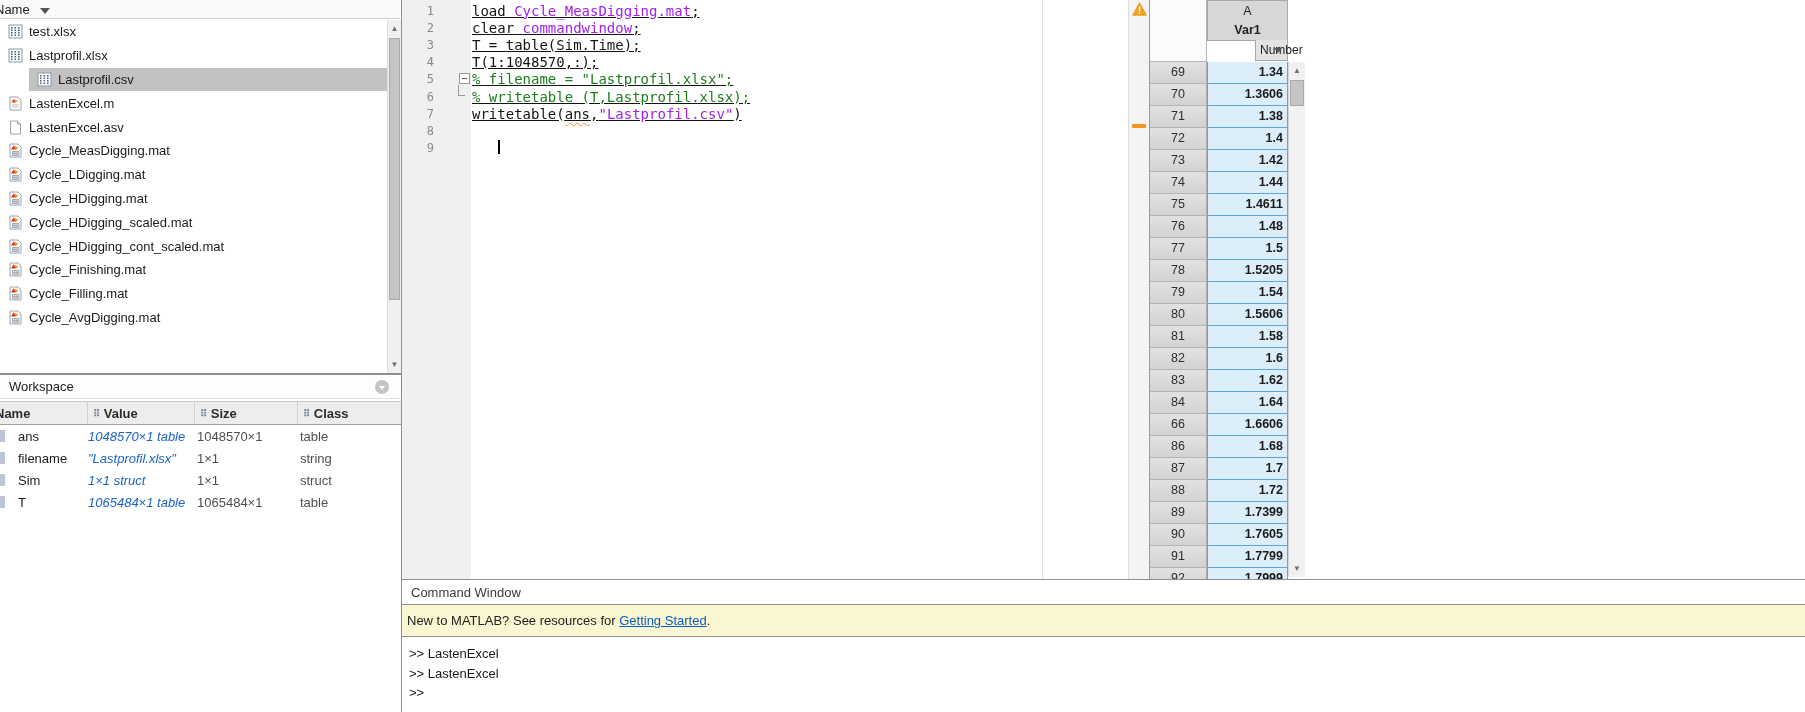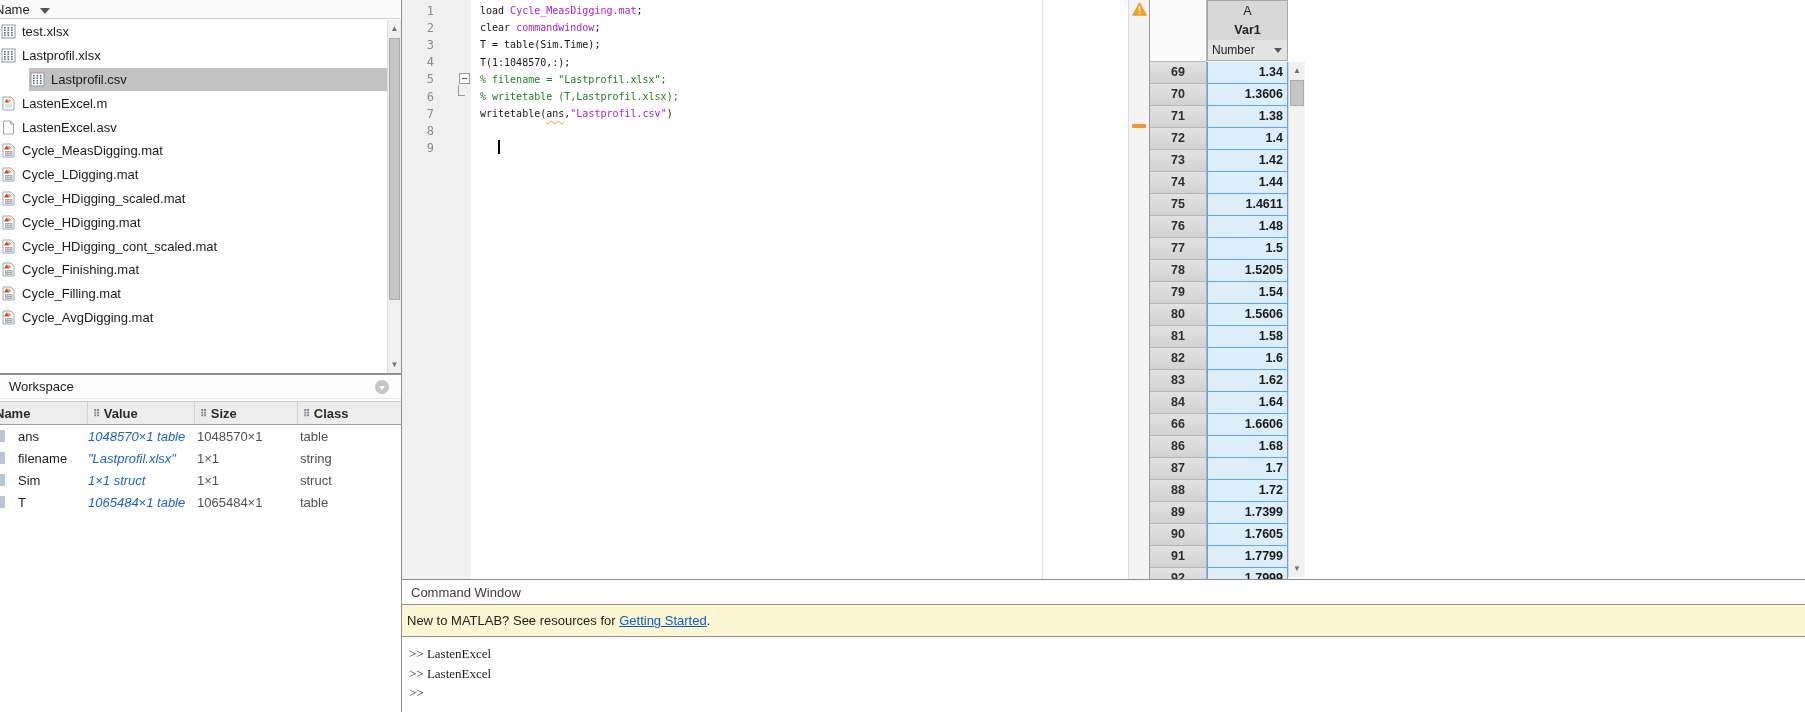--- a/index.html
+++ b/index.html
@@ -13,21 +13,21 @@
   }
   
   .file-panel { position:absolute; left:0; top:0; width:402px; height:374px;
     background:#fff; border-right:1px solid #8f8f8f; border-bottom:1px solid #8f8f8f; }
   .fp-header { position:absolute; left:0; top:0; right:1px; height:19px; background:#fafafa;
     border-bottom:1px solid #cfcfcf; overflow:hidden; white-space:nowrap; }
   .fp-header-label { display:inline-block; margin-left:-5px; padding-top:2px; color:#222; }
   .tri-down { display:inline-block; width:0; height:0; border-left:5px solid transparent;
     border-right:5px solid transparent; border-top:6px solid #555; margin-left:10px; }
   .fp-list { position:absolute; left:0; top:20px; right:14px; bottom:0; overflow:hidden; }
-  .fp-item { height:23.8px; display:flex; align-items:center; padding-left:1px; cursor:default; }
+  .fp-item { height:23.8px; display:flex; align-items:center; padding-left:8px; cursor:default; }
   .fp-item.selected { background:#c2c2c2;margin-left:29px; }
   .fp-item .ficon { width:15px; height:15px; margin-right:6px; flex:none; }
   .fp-item .fname { white-space:nowrap; }
   .vscroll { position:absolute; width:14px; background:#f0f0f0; border-left:1px solid #dcdcdc; }
   .fp-scroll { right:0; top:20px; bottom:0; }
   .sb-btn { position:absolute; left:1px; right:1px; height:13px; background:#f0f0f0;
     color:#6f6f6f; font-size:8px; line-height:13px; text-align:center; }
   .sb-thumb { position:absolute; left:1px; right:1px; background:#c5c5c5; border:1px solid #aaa; }
   
   .ws-panel { position:absolute; left:0; top:374px; width:402px; height:338px;
@@ -60,22 +60,22 @@
   .ed-rows { position:absolute; left:0; top:2px; right:0; }
   .ed-row { height:17.2px; display:flex; align-items:center; }
   .ed-ln { width:35px; text-align:right; padding-right:3px; font-size:12px; color:#8a8a8a;
     font-family:"DejaVu Sans Mono", monospace; flex:none; }
   .ed-fold { width:34px; height:100%; position:relative; flex:none; }
   .fold-box { position:absolute; right:1px; top:2px; width:11px; height:11px; background:#fff;
     border:1px solid #9a9a9a; }
   .fold-box:before { content:""; position:absolute; left:2px; top:4px; width:5px; height:1px; background:#555; }
   .fold-corner { position:absolute; right:6px; top:-3px; width:7px; height:11px;
     border-left:1px solid #9a9a9a; border-bottom:1px solid #9a9a9a; }
-  .ed-code { padding-left:9px; font-family:"DejaVu Sans Mono", monospace; font-size:10px;
-    white-space:pre; color:#141414; }
+  .ed-code { padding-left:1px; font-family:"DejaVu Sans Mono", monospace; font-size:14px;
+    white-space:pre; color:#141414;text-decoration:underline; }
   .seg-code { color:#141414; }
   .seg-string { color:var(--purple); }
   .seg-comment { color:var(--green); }
   .seg-warn { color:#141414; text-decoration:underline; text-decoration-style:wavy;
     text-decoration-color:var(--warn-orange); text-decoration-thickness:1px; text-underline-offset:3px; }
   .ed-cursor { position:absolute; left:96px; top:140px; width:1.5px; height:14px; background:#000; }
   
   .msgbar { position:absolute; left:1128px; top:0; width:21px; height:579px; background:#f4f4f4;
     border-left:1px solid #ddd; }
   .warn-tri { position:absolute; left:3px; top:2px; }
@@ -85,42 +85,42 @@
   .varviewer { position:absolute; left:1149px; top:0; width:156px; height:579px; background:#fff;
     border-left:1px solid #9a9a9a; }
   .vv-corner { position:absolute; left:0; top:0; width:57px; height:62px; background:#fbfbfb;
     border-right:1px solid #b5b5b5; border-bottom:1px solid #b5b5b5; }
   .vv-head { position:absolute; left:57px; top:0; width:81px; }
   .vv-hcell { border:1px solid #a8a8a8; border-top:none; background:#d7d7d7; text-align:center;
     font-size:12.5px; color:#222; }
   .vv-hcell.h-letter { height:21px; line-height:21px; border-top:1px solid #a8a8a8; }
   .vv-hcell.h-name { height:21px; line-height:20px; font-weight:bold; margin-top:-1px; }
   .vv-hcell.h-type { height:21px; line-height:20px; background:#e3e3e3; margin-top:-1px;
-    text-align:left; padding-left:4px; font-size:12px; position:relative; }
+    text-align:left; padding-left:4px; font-size:12px; position:relative;margin-left:48px; }
   .vv-hcell.h-type .tri { position:absolute; right:5px; top:8px; width:0; height:0;
     border-left:4px solid transparent; border-right:4px solid transparent; border-top:5px solid #555; }
   .vv-body { position:absolute; left:0; top:62px; width:138px; bottom:0; overflow:hidden; }
   .vv-row { height:22px; display:flex; }
   .vv-rn { width:57px; background:linear-gradient(#e2e2e2,#d2d2d2); border-right:1px solid #adadad;
-    border-bottom:1px solid #b4b4b4; text-align:center; line-height:21px; font-weight:bold;
+    border-bottom:1px solid #b4b4b4; text-align:center; line-height:21px; font-weight:normal;
     font-size:12.5px; color:#2e2e2e; flex:none; }
   .vv-val { flex:1; background:var(--cell-blue-bg); border-right:1px solid var(--cell-blue-border);
     border-left:1px solid var(--cell-blue-border); border-bottom:1px solid var(--cell-blue-border);
     text-align:right; padding-right:4px; line-height:21px; font-weight:bold; font-size:12.5px; color:#1a1a1a; }
   .vv-scroll { position:absolute; left:138px; top:62px; width:17px; bottom:2px;
     background:#f2f2f2; border-left:1px solid #d6d6d6; }
   
   .cmdwin { position:absolute; left:402px; top:579px; width:1403px; height:133px; background:#fff;
     border-top:1px solid #8f8f8f; }
   .cw-titlebar { height:25px; border-bottom:1px solid #8f8f8f; line-height:25px; padding-left:9px;
     color:#3a3a3a; background:#fff; }
   .cw-banner { height:32px; background:var(--banner-yellow); border-bottom:1px solid #8f8f8f;
     line-height:31px; padding-left:5px; color:#1c1c1c; }
   .cw-banner a { color:var(--link-blue); text-decoration:underline; cursor:pointer;text-align:right; }
-  .cw-console { padding:7px 0 0 7px; font-family:Liberation Serif, serif; font-size:13px;
+  .cw-console { padding:7px 0 0 7px; font-family:Liberation Sans, sans-serif; font-size:13px;
     line-height:19.5px; color:#1a1a1a; white-space:pre; }
 </style>
 </head>
 <body style="--purple: #a020f0; --green: #1e7d1e; --warn-orange: #f79520; --cell-blue-bg: #ddeefb; --cell-blue-border: #5aa7e8; --link-blue: #0b5cc4; --value-blue: #1a63c9; --banner-yellow: #fcf7d3;">
 
 <div class="file-panel">
   <div class="fp-header">
     <span class="fp-header-label">Name</span><span class="tri-down"></span>
   </div>
   <div class="fp-list" id="file-list">
@@ -228,35 +228,35 @@
             <path d="M2 1 L10 1 L13 4 L13 14 L2 14 Z" fill="#fff" stroke="#9aa4ad"></path>
             <path d="M3 6.5 L5.5 2.5 L8.5 6.5 Z" fill="#d64123"></path>
             <path d="M5.5 2.5 L8.5 6.5 L10 4.2 Z" fill="#f59120"></path>
             <g stroke="#98a2ac" stroke-width="0.8">
               <rect x="4.5" y="8.5" width="6.5" height="4" fill="#e8ebee"></rect>
               <line x1="4.5" y1="10.5" x2="11" y2="10.5"></line>
               <line x1="6.7" y1="8.5" x2="6.7" y2="12.5"></line>
               <line x1="8.9" y1="8.5" x2="8.9" y2="12.5"></line>
             </g>
           </svg></span>
+        <span class="fname">Cycle_HDigging.mat</span>
+      </div>
+      <div class="fp-item">
+        <span class="ficon"><svg width="15" height="15" viewBox="0 0 15 15">
+            <path d="M2 1 L10 1 L13 4 L13 14 L2 14 Z" fill="#fff" stroke="#9aa4ad"></path>
+            <path d="M3 6.5 L5.5 2.5 L8.5 6.5 Z" fill="#d64123"></path>
+            <path d="M5.5 2.5 L8.5 6.5 L10 4.2 Z" fill="#f59120"></path>
+            <g stroke="#98a2ac" stroke-width="0.8">
+              <rect x="4.5" y="8.5" width="6.5" height="4" fill="#e8ebee"></rect>
+              <line x1="4.5" y1="10.5" x2="11" y2="10.5"></line>
+              <line x1="6.7" y1="8.5" x2="6.7" y2="12.5"></line>
+              <line x1="8.9" y1="8.5" x2="8.9" y2="12.5"></line>
+            </g>
+          </svg></span>
         <span class="fname">Cycle_HDigging_scaled.mat</span>
-      </div>
-      <div class="fp-item">
-        <span class="ficon"><svg width="15" height="15" viewBox="0 0 15 15">
-            <path d="M2 1 L10 1 L13 4 L13 14 L2 14 Z" fill="#fff" stroke="#9aa4ad"></path>
-            <path d="M3 6.5 L5.5 2.5 L8.5 6.5 Z" fill="#d64123"></path>
-            <path d="M5.5 2.5 L8.5 6.5 L10 4.2 Z" fill="#f59120"></path>
-            <g stroke="#98a2ac" stroke-width="0.8">
-              <rect x="4.5" y="8.5" width="6.5" height="4" fill="#e8ebee"></rect>
-              <line x1="4.5" y1="10.5" x2="11" y2="10.5"></line>
-              <line x1="6.7" y1="8.5" x2="6.7" y2="12.5"></line>
-              <line x1="8.9" y1="8.5" x2="8.9" y2="12.5"></line>
-            </g>
-          </svg></span>
-        <span class="fname">Cycle_HDigging.mat</span>
       </div>
       <div class="fp-item">
         <span class="ficon"><svg width="15" height="15" viewBox="0 0 15 15">
             <path d="M2 1 L10 1 L13 4 L13 14 L2 14 Z" fill="#fff" stroke="#9aa4ad"></path>
             <path d="M3 6.5 L5.5 2.5 L8.5 6.5 Z" fill="#d64123"></path>
             <path d="M5.5 2.5 L8.5 6.5 L10 4.2 Z" fill="#f59120"></path>
             <g stroke="#98a2ac" stroke-width="0.8">
               <rect x="4.5" y="8.5" width="6.5" height="4" fill="#e8ebee"></rect>
               <line x1="4.5" y1="10.5" x2="11" y2="10.5"></line>
               <line x1="6.7" y1="8.5" x2="6.7" y2="12.5"></line>

